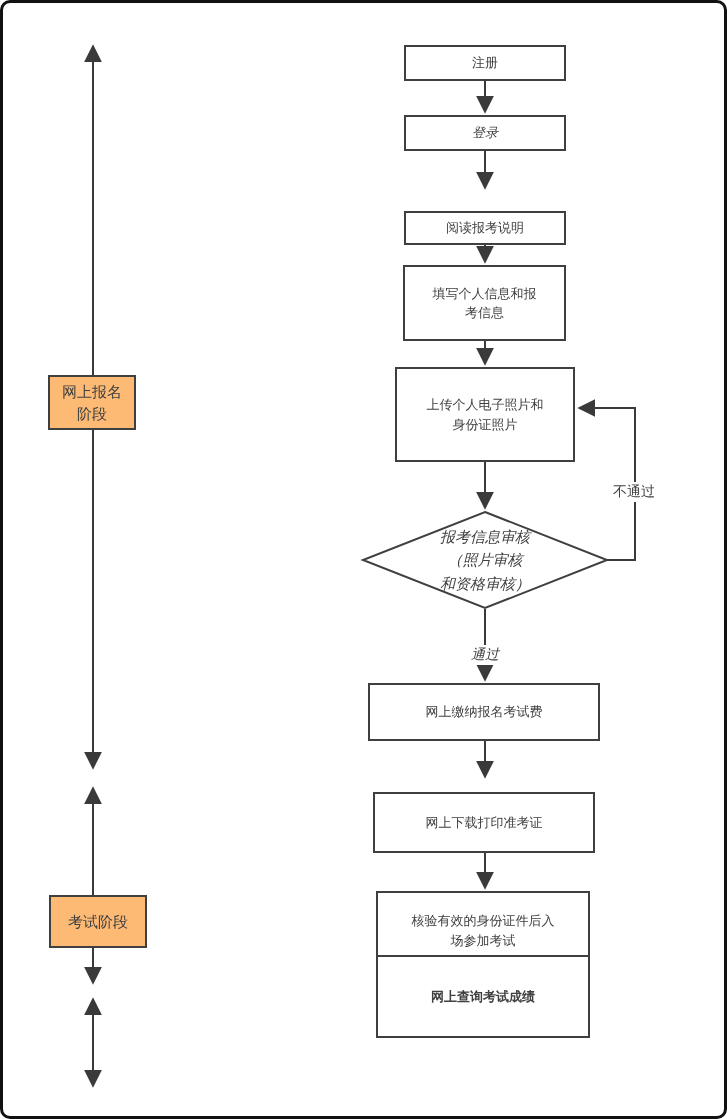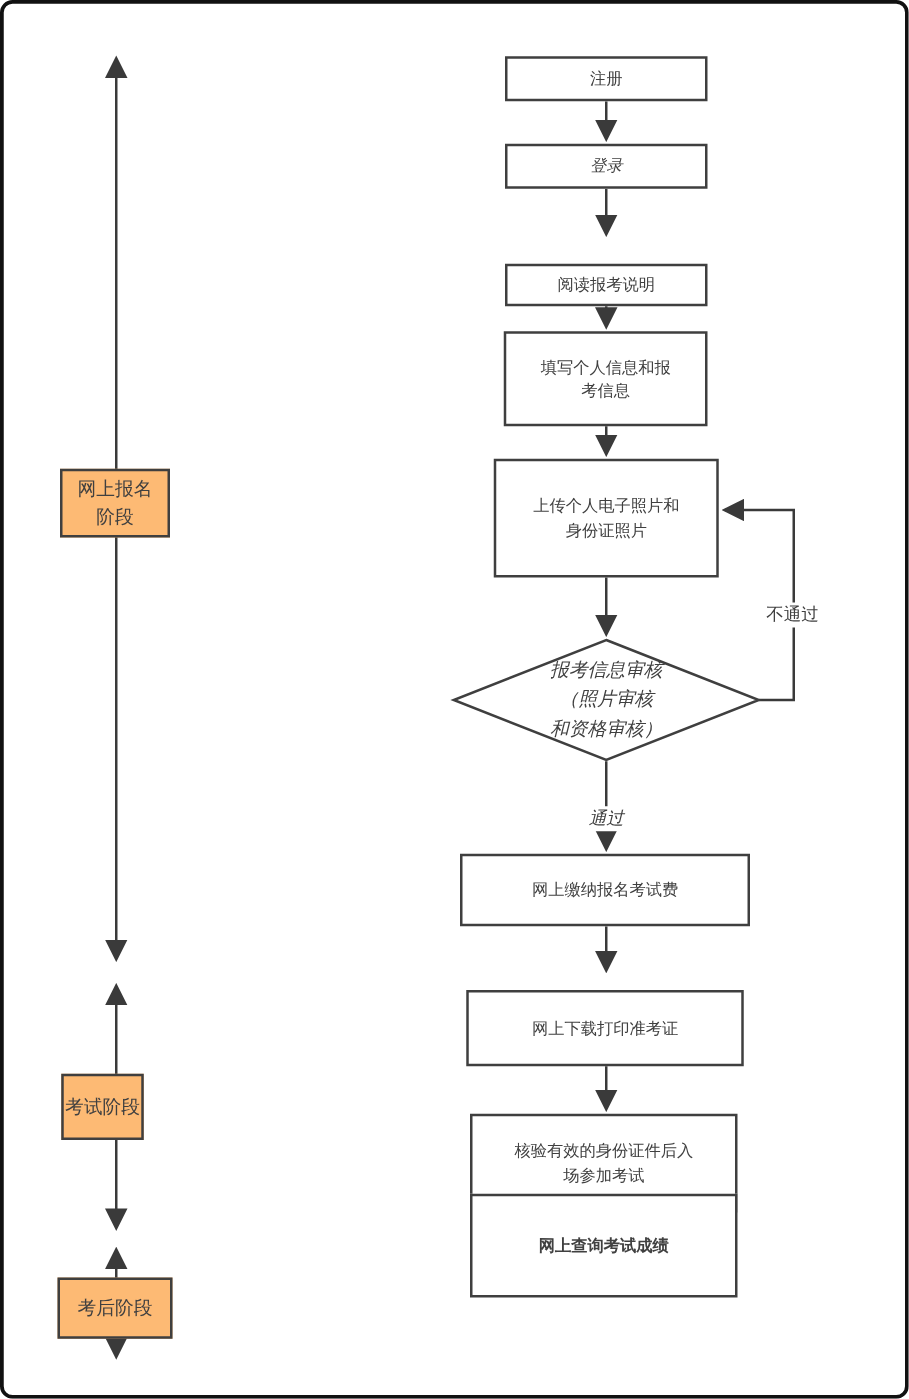--- a/index.html
+++ b/index.html
@@ -57,21 +57,21 @@
     display: flex;
     align-items: center;
     justify-content: center;
     text-align: center;
     font-size: 15px;
     line-height: 1.45;
     white-space: pre-line;
     z-index: 2;
   }
   .stage-1 { left: 45px; top: 372px;  width: 88px; height: 55px; }
-  .stage-2 { left: 46px; top: 856px;  width: 66px; height: 53px; text-align: center; }
+  .stage-2 { left: 46px; top: 892px;  width: 98px; height: 53px; text-align: center; }
   .stage-3 { left: 43px; top: 1019px; width: 92px; height: 49px; }
 
   .edge-label {
     position: absolute;
     transform: translate(-50%, -50%);
     background: #ffffff;
     padding: 1px 3px;
     font-size: 14px;
     z-index: 3;
     white-space: nowrap;
@@ -110,23 +110,20 @@
     <polygon points="482,509 604,557 482,605 360,557" fill="#ffffff" stroke="#3f3f3f" stroke-width="2"></polygon>
   </svg>
 
   <div class="stage stage-1">
     <span>网上报名
 阶段</span>
   </div>
   <div class="stage stage-2">
     <span>考试阶段</span>
   </div>
-  <div class="stage stage-3">
-    <span>考后阶段</span>
-  </div>
 
   <div class="node n-register">
     <span>注册</span>
   </div>
   <div class="node n-login">
     <span>登录</span>
   </div>
   <div class="node n-read">
     <span>阅读报考说明</span>
   </div>

